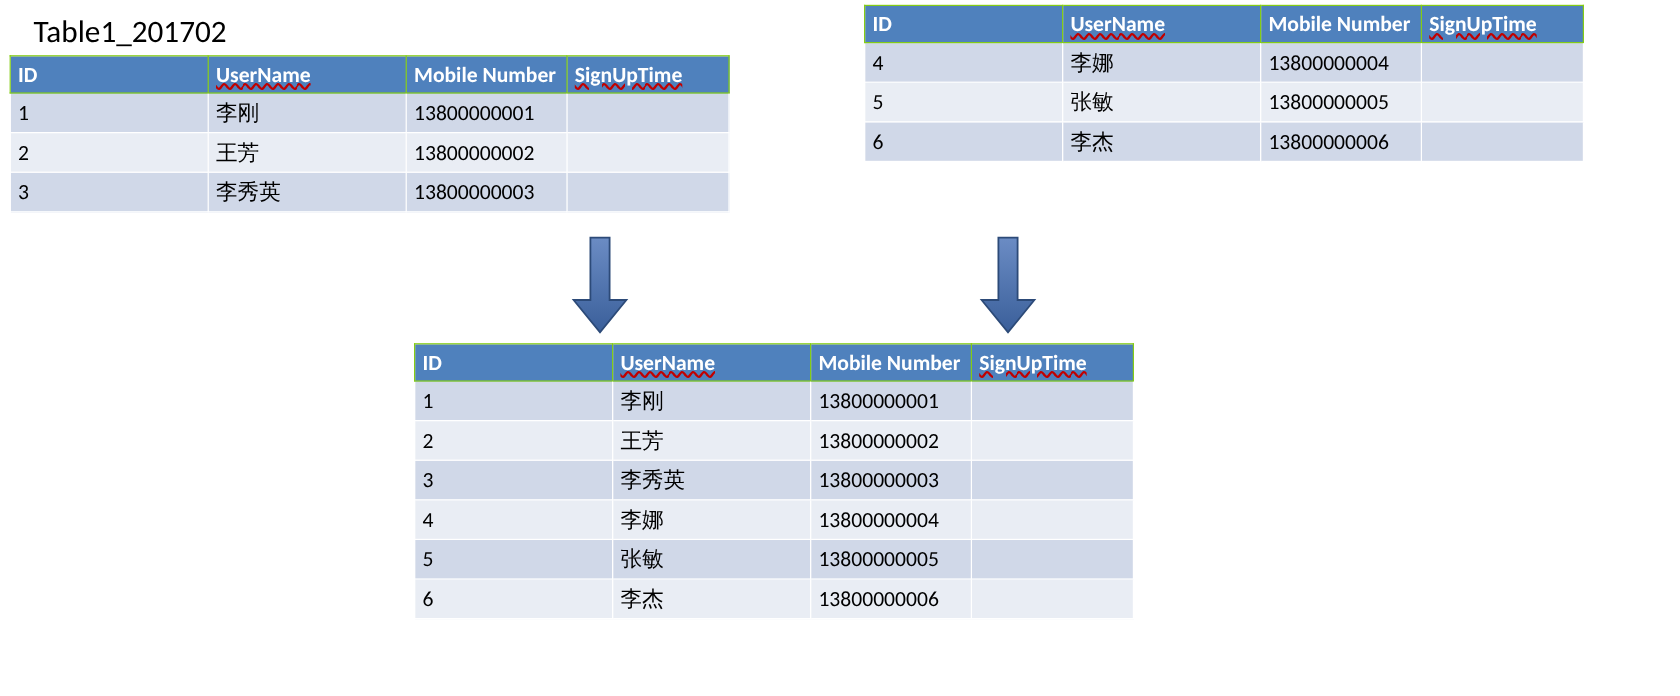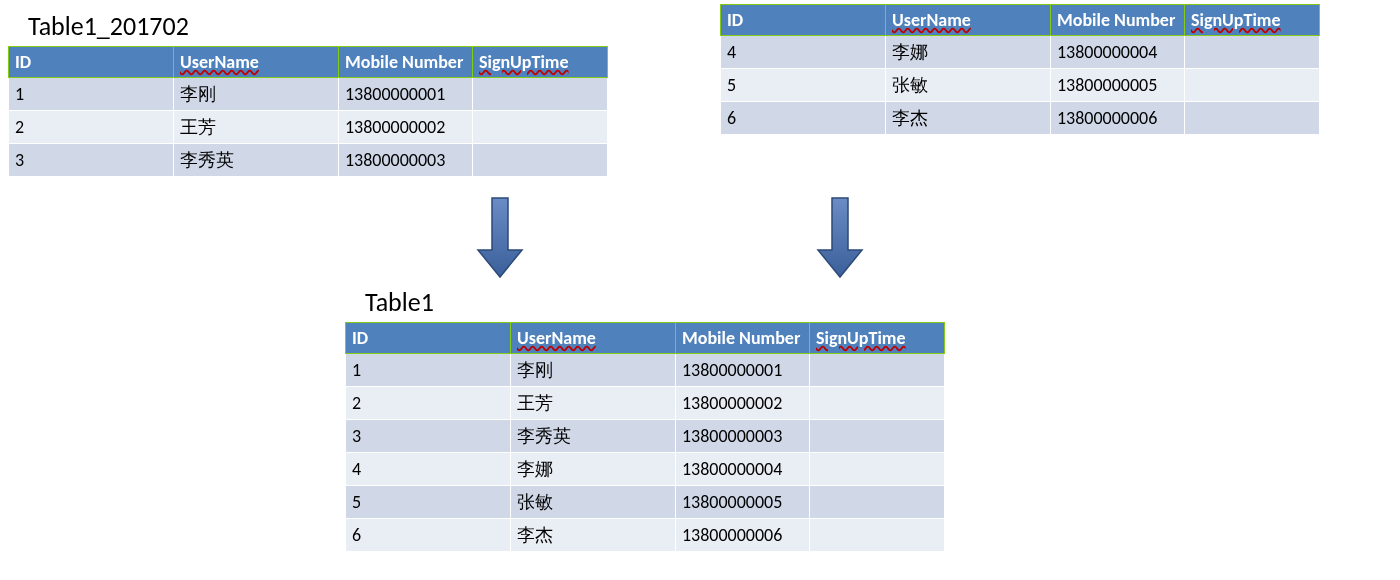--- a/index.html
+++ b/index.html
@@ -140,21 +140,20 @@
       <linearGradient id="ag2" x1="0" y1="0" x2="0" y2="1">
         <stop offset="0" stop-color="#6b8cc4"></stop>
         <stop offset="1" stop-color="#3a5f9a"></stop>
       </linearGradient>
     </defs>
     <path d="M17 3 L33 3 L33 55 L47 55 L25 82 L3 55 L17 55 Z" fill="url(#ag2)" stroke="#2c4a78" stroke-width="1.5"></path>
   </svg>
 </div>
 
 <div class="table-block" style="left:345px; top:286px;">
-  <div class="table-title">Table1</div>
   <table>
     <tbody>
         <tr>
       <th class="col-id no-underline">ID</th>
       <th class="col-user">UserName</th>
       <th class="col-mobile no-underline">Mobile Number</th>
       <th class="col-signup">SignUpTime</th>
     </tr>
     <tr class="odd">
       <td>1</td>

